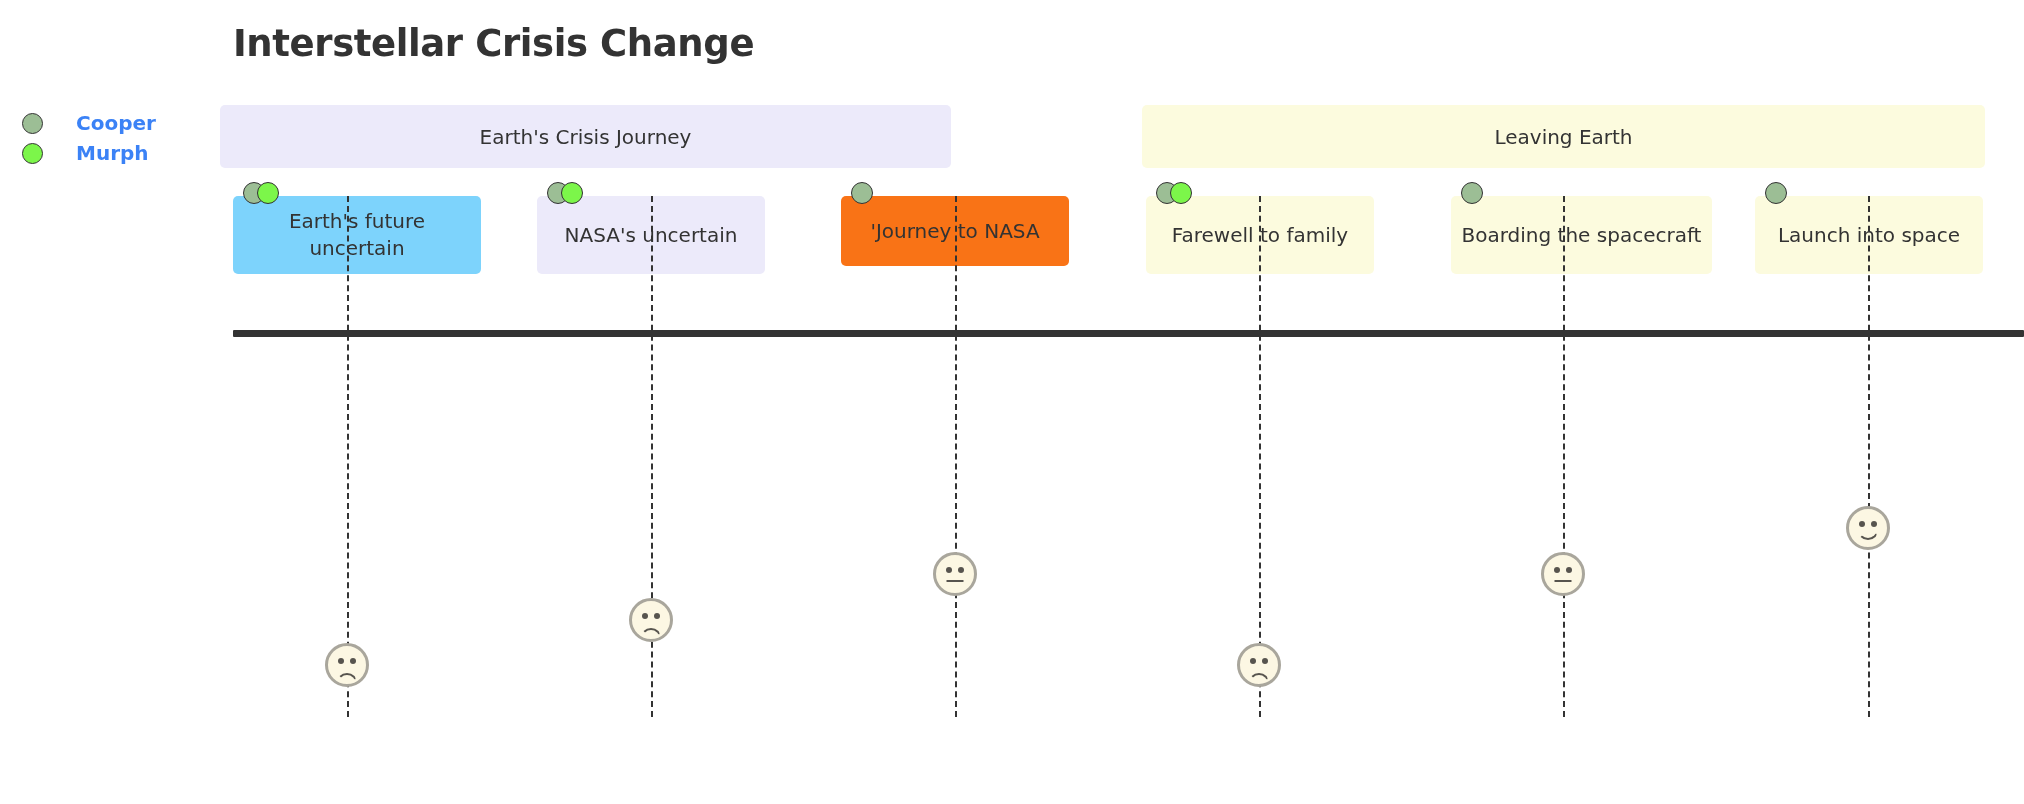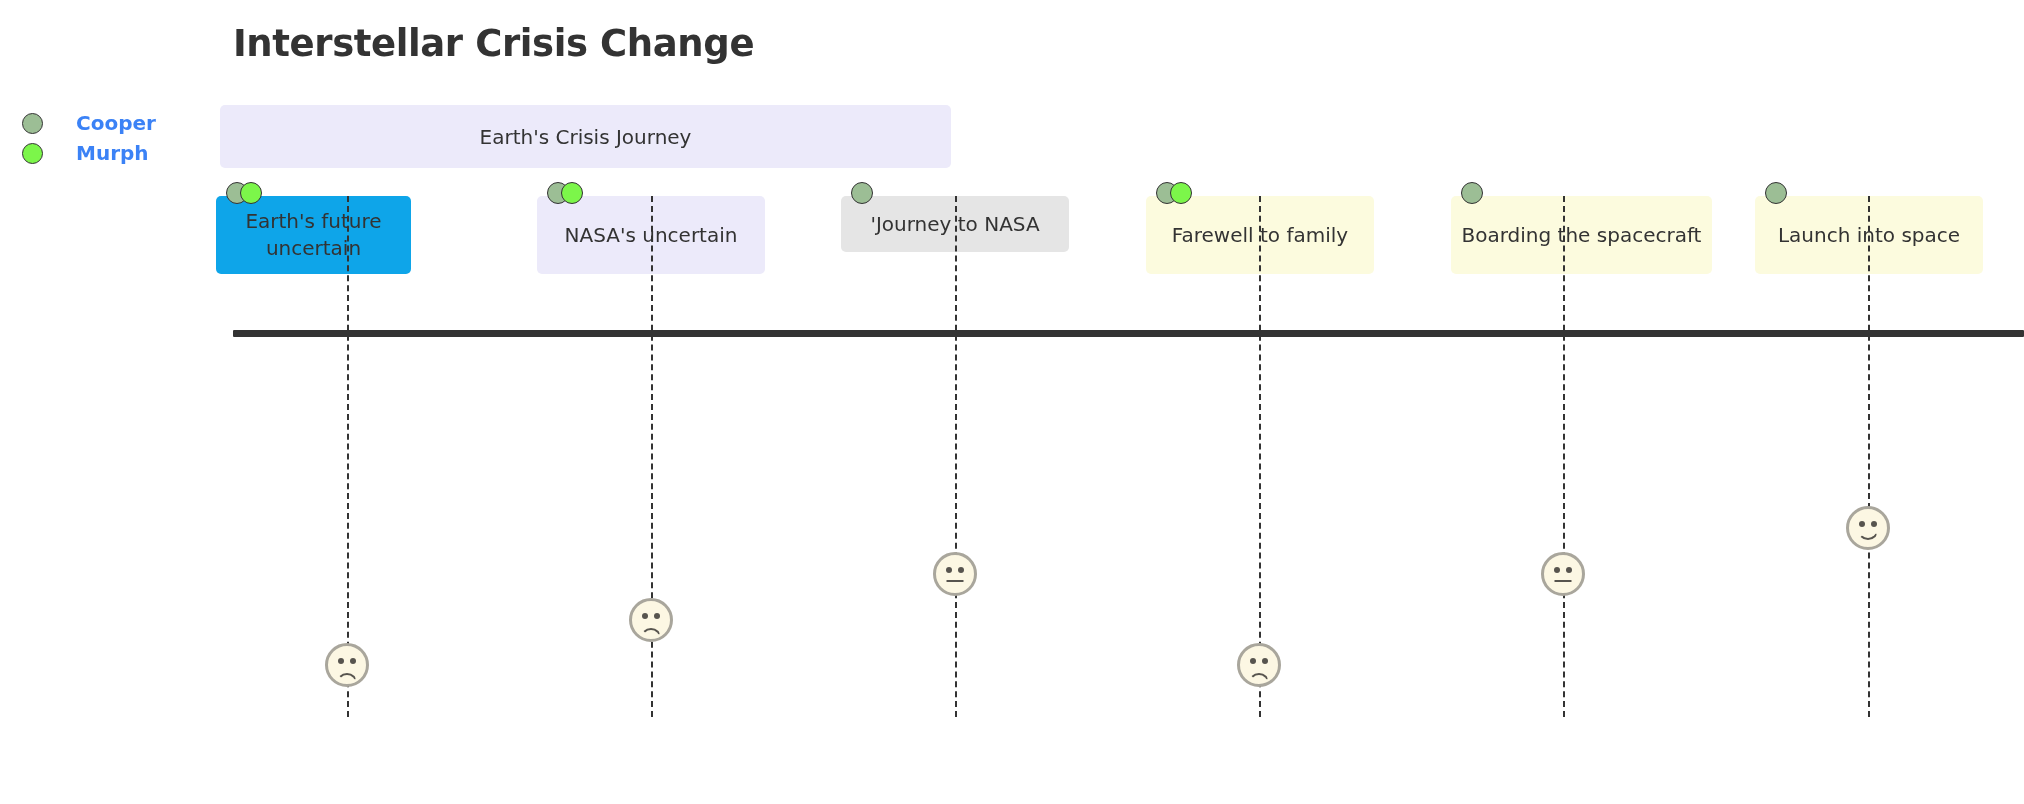--- a/index.html
+++ b/index.html
@@ -107,38 +107,41 @@
     </div>
     <div class="legend-row">
       <span class="legend-swatch" style="background:#7CF64A"></span>
       <span class="legend-label">Murph</span>
     </div>
   </div>
 
   <div class="section-band" style="left:220px; top:105px; width:731px; background:#ECEAFA;">
     <span>Earth's Crisis Journey</span>
   </div>
-
-  <div class="event-card" style="left:216px; top:196px; width:195px; height:78px; background:#0ea5e9;">
+  <div class="section-band" style="left:1142px; top:105px; width:843px; background:#FCFBDE;">
+    <span>Leaving Earth</span>
+  </div>
+
+  <div class="event-card" style="left:233px; top:196px; width:248px; height:78px; background:#7dd3fc;">
     <div class="persona-dots">
       <span class="persona-dot" style="left:0px;  background:#9CBE95;"></span>
       <span class="persona-dot" style="left:14px; background:#7CF64A;"></span>
     </div>
     <div class="event-label">Earth's future uncertain</div>
   </div>
 
   <div class="event-card" style="left:537px; top:196px; width:228px; height:78px; background:#ECEAFA;">
     <div class="persona-dots">
       <span class="persona-dot" style="left:0px;  background:#9CBE95;"></span>
       <span class="persona-dot" style="left:14px; background:#7CF64A;"></span>
     </div>
     <div class="event-label">NASA's uncertain</div>
   </div>
 
-  <div class="event-card" style="left:841px; top:196px; width:228px; height:56px; background:#e5e5e5;">
+  <div class="event-card" style="left:841px; top:196px; width:228px; height:70px; background:#f97316;">
     <div class="persona-dots">
       <span class="persona-dot" style="left:0px; background:#9CBE95;"></span>
     </div>
     <div class="event-label">'Journey to NASA</div>
   </div>
 
   <div class="event-card" style="left:1146px; top:196px; width:228px; height:78px; background:#FCFBDE;">
     <div class="persona-dots">
       <span class="persona-dot" style="left:0px;  background:#9CBE95;"></span>
       <span class="persona-dot" style="left:14px; background:#7CF64A;"></span>

